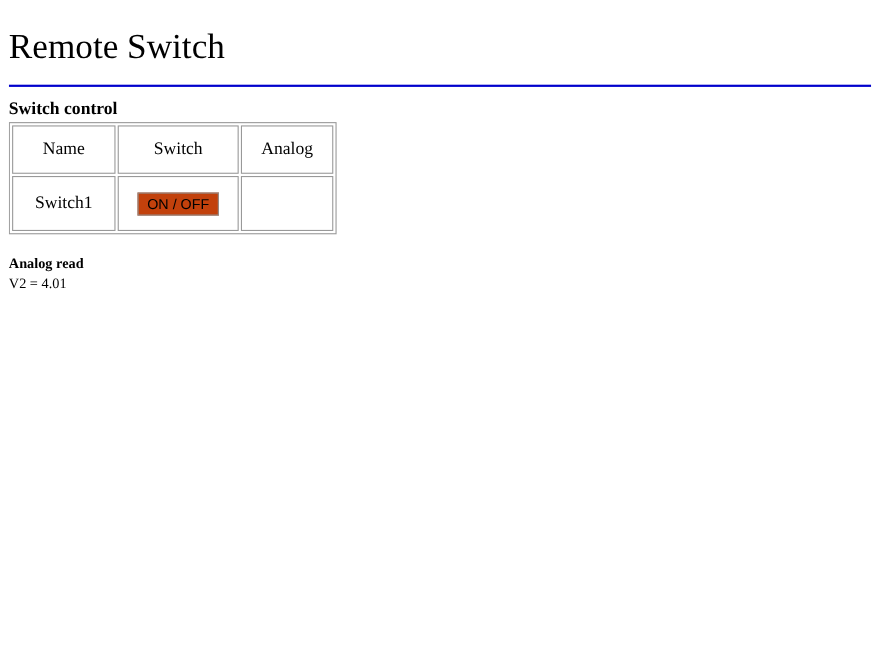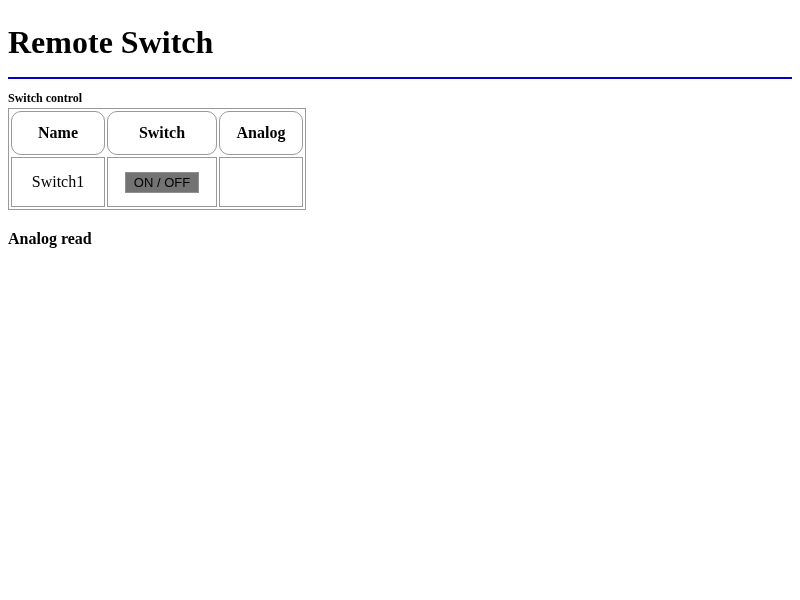--- a/index.html
+++ b/index.html
@@ -4,80 +4,79 @@
   <style>
     body {
       font-family: "Times New Roman", Times, serif;
       margin: 8px;
       padding: 0;
       background: #ffffff;
       color: #000000;
     }
     h1 {
       font-size: 32px;
-      font-weight: bold;
+      font-weight: normal;
       margin: 16px 0 16px 0;
     }
     hr {
       border: none;
       border-top: 2px solid #0000cc;
       margin: 8px 0 12px 0;
     }
     .section-title {
       font-weight: bold;
-      font-size: 12px;
+      font-size: 16px;
       margin: 0 0 2px 0;
     }
     table.switch-table {
       border-collapse: separate;
       border-spacing: 2px;
       border: 1px solid #999;
       background: #fff;
       margin: 0 0 18px 0;
     }
     table.switch-table th,
     table.switch-table td {
       border: 1px solid #999;
       padding: 0;
       text-align: center;
       vertical-align: middle;
       font-size: 16px;
     }
     table.switch-table th {
-      font-weight: bold;
+      font-weight: normal;
       height: 42px;
-      border-radius: 10px;
     }
     table.switch-table td {
       height: 48px;
     }
     .col-name {
       width: 92px;
     }
     .col-switch {
       width: 108px;
       margin-top: 10px;
     }
     .col-status {
       width: 82px;
     }
     button.toggle {
       font-family: Arial, Helvetica, sans-serif;
       font-size: 13px;
       padding: 2px 8px;
-      background: #737373;
+      background: #c2410c;
       border: 1px solid #8f8f8f;
       cursor: pointer;
     }
     .status-on {
       background: #00e700;
     }
     .analog-block {
       margin-top: 8px;
-      font-size: 16px;
+      font-size: 13px;
       line-height: 1.35;
     }
     .analog-title {
       font-weight: bold;
     }
   </style>
 </head>
 <body>
 
 <h1>Remote Switch</h1>
@@ -100,13 +99,18 @@
       <td class="col-switch">
         <button class="toggle">ON / OFF</button>
       </td>
       <td class="col-status"></td>
     </tr>
   </tbody>
 </table>
 
 <div class="analog-block">
   <div class="analog-title">Analog read</div>
+  <div>
+    <span>V2</span>
+    <span> = </span>
+    <span>4.01</span>
+  </div>
 </div>
 
 </body></html>

